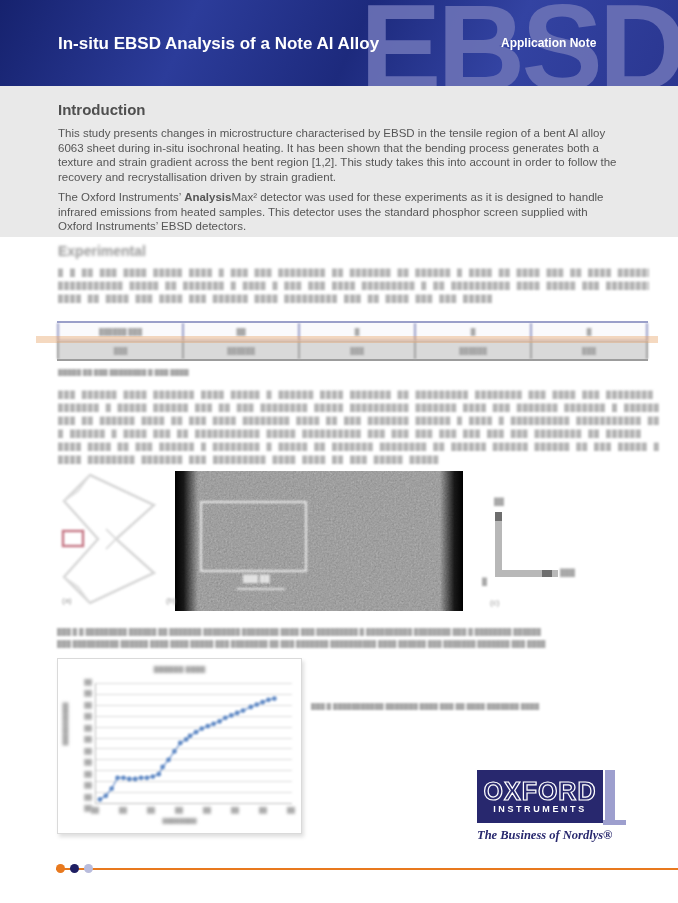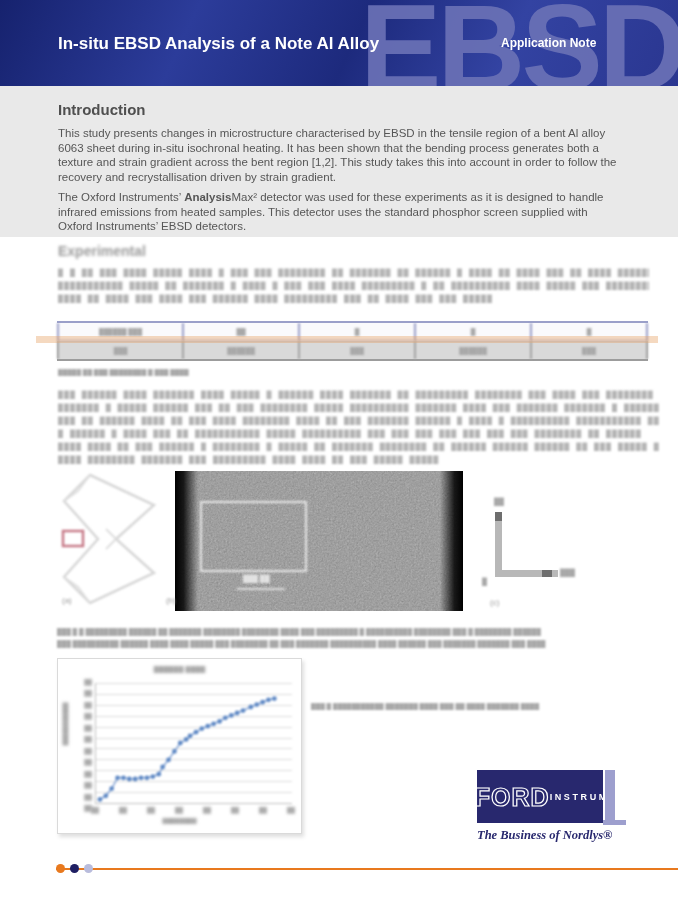--- a/index.html
+++ b/index.html
@@ -87,21 +87,21 @@
   .ytick { position:absolute; right:0; font-size:5.5px; color:#a8a8a8; filter:blur(1px); }
   .xticks { position:absolute; left:37px; top:148px; width:196px; height:10px; }
   .xtick { position:absolute; font-size:5.5px; color:#a8a8a8; filter:blur(1px); }
   .y-axis-title { position:absolute; left:-14px; top:62px; transform:rotate(-90deg); }
   .x-axis-title { position:absolute; left:0; top:159px; width:100%; text-align:center; }
   .fig2-caption { position:absolute; left:311px; top:703px; width:232px; }
   
   .logo { position:absolute; left:477px; top:770px; width:150px; height:80px; }
   .logo-box {
     position:absolute; left:0; top:0; width:126px; height:53px; background:#28286e;
-    display:flex; flex-direction:row; align-items:center; justify-content:center;
+    display:flex; flex-direction:column; align-items:center; justify-content:center;
   }
   .logo-oxford {
     font-size:25px; font-weight:bold; letter-spacing:1px; line-height:24px;
     color:transparent; -webkit-text-stroke:1.2px #ffffff;
   }
   .logo-instruments { font-size:9px; font-weight:bold; letter-spacing:2.6px; color:#ffffff; margin-top:1px; }
   .logo-sidebar { position:absolute; left:128px; top:0; width:10px; height:53px; background:#9d9fce; }
   .logo-tab { position:absolute; left:126px; top:50px; width:23px; height:5px; background:#9d9fce; }
   .logo-tagline {
     position:absolute; left:0; top:58px; width:150px;

